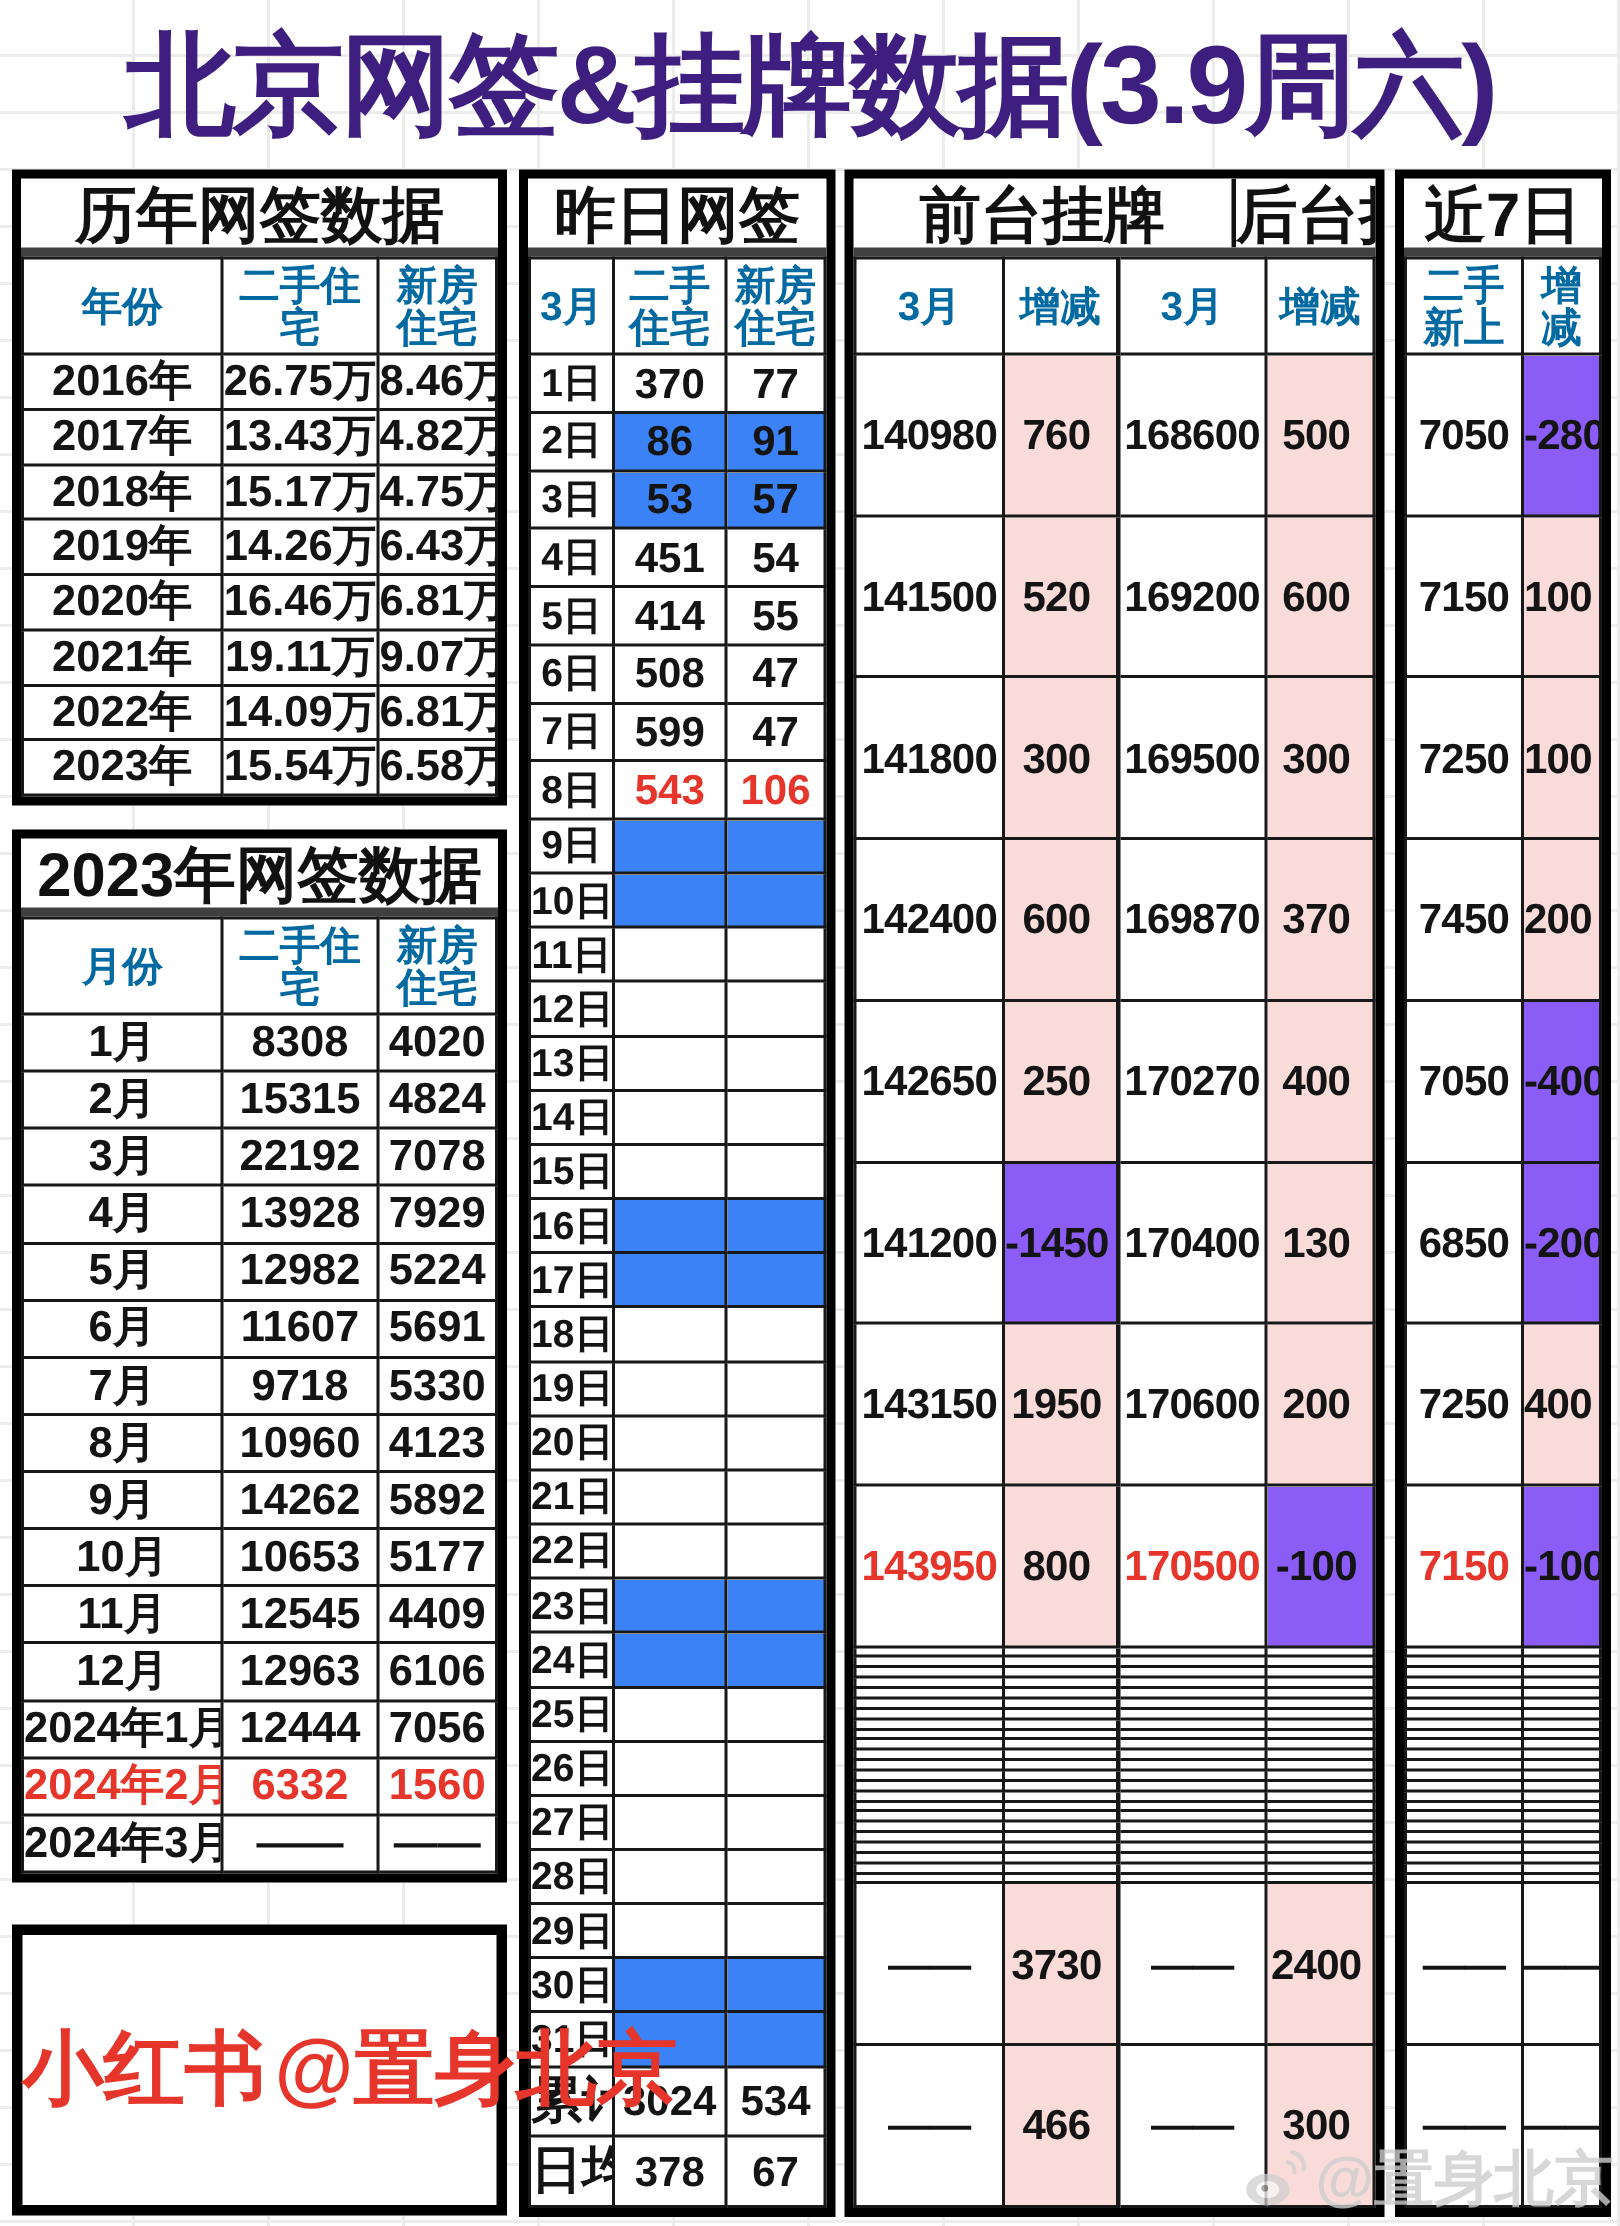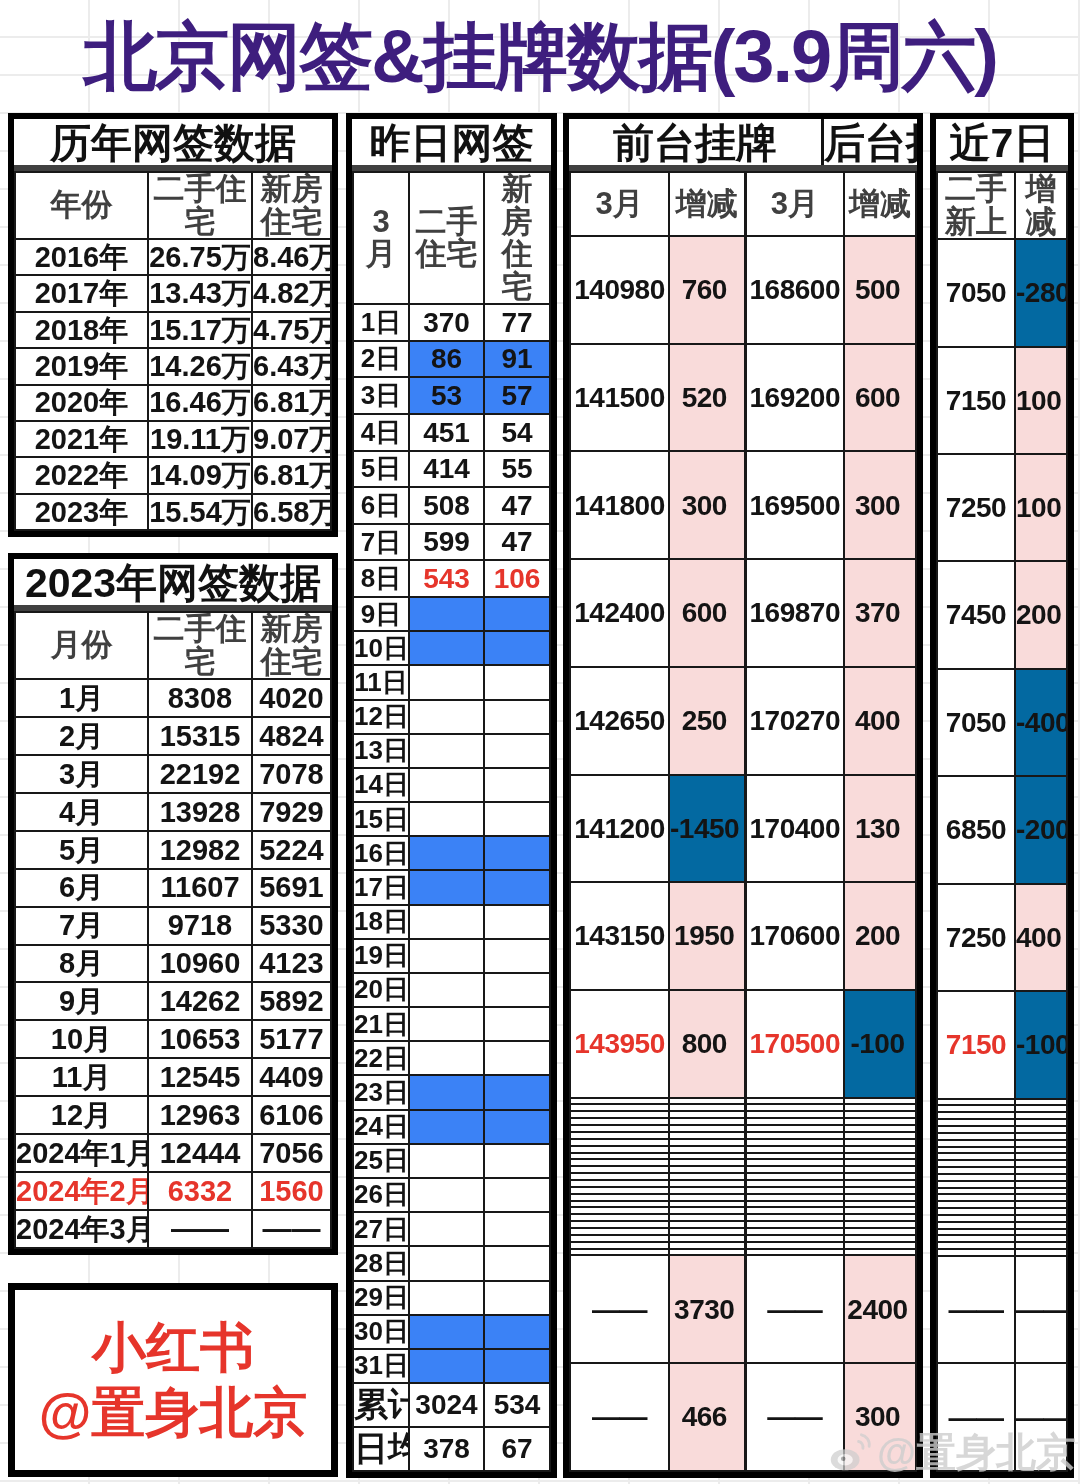--- a/index.html
+++ b/index.html
@@ -22,45 +22,45 @@
   .tbl{position:absolute;box-sizing:border-box;border:6px solid #000;background:#fff;}
   .ttitle{
     height:52px;line-height:49px;text-align:center;font-weight:bold;font-size:41px;
     color:#111;border-bottom:6px solid #404040;box-sizing:border-box;white-space:nowrap;overflow:hidden;
   }
   .ttitle.split{display:flex;}
   .ttitle.split span{flex:1;display:block;margin-left:44px;}
   .ttitle.split span:last-child{border-left:3px solid #111;}
   .grid-table{border-collapse:collapse;width:100%;height:calc(100% - 52px);table-layout:fixed;}
   th,td{border:2px solid #181818;padding:0;text-align:center;vertical-align:middle;line-height:1.05;overflow:hidden;}
-  th{font-size:31px;font-weight:bold;word-break:break-all;padding:0 4px;color:#404040;}
+  th{font-size:27px;font-weight:bold;word-break:break-all;padding:0 4px;color:#0369a1;}
   thead tr{height:64px;}
   td{font-size:29px;font-weight:bold;color:#141414;}
   .annual td{font-size:29px;white-space:nowrap;}
   .monthly td{font-size:29px;white-space:nowrap;}
   .daily td{font-size:28px;}
   .daily .day-label{font-size:26px;white-space:nowrap;}
   .daily .total-label{font-size:34px;white-space:nowrap;}
   .listing td{font-size:28px;letter-spacing:-0.5px;white-space:nowrap;}
   .recent7 td{font-size:28px;letter-spacing:-0.5px;white-space:nowrap;}
   .listing th:nth-child(3),.listing td:nth-child(3){border-left-width:3px;}
   .red{color:#e6352b;margin-left:12px;}
   .orange{background:#3b82f6;}
   .pink{background:#f9dbda;}
-  .green{background:#0369a1;}
+  .green{background:#8b5cf6;}
   .num-right{text-align:center;padding-right:5px;}
   .annual{left:8px;top:113px;width:330px;height:424px;}
   .monthly{left:8px;top:553px;width:330px;height:702px;}
   .daily{left:346px;top:113px;width:211px;height:1365px;}
   .listing{left:563px;top:113px;width:360px;height:1365px;}
   .recent7{left:930px;top:113px;width:144px;height:1365px;}
   .footer-box{
     position:absolute;left:8px;top:1283px;width:330px;height:194px;box-sizing:border-box;
     border:7px solid #000;background:#fff;
-    display:flex;flex-direction:column;justify-content:center;align-items:center;gap:6px;
+    display:flex;flex-direction:row;justify-content:space-between;align-items:center;gap:6px;
   }
   .footer-box div{color:#e6352b;font-weight:bold;font-size:54px;line-height:1.1;white-space:nowrap;}
   .watermark{
     position:absolute;right:4px;bottom:4px;display:flex;align-items:center;gap:5px;
     color:rgba(205,205,205,0.8);font-weight:bold;font-size:40px;z-index:5;white-space:nowrap;
   }
   .watermark svg{width:46px;height:46px;opacity:0.8;}
 </style>
 </head>
 <body>

